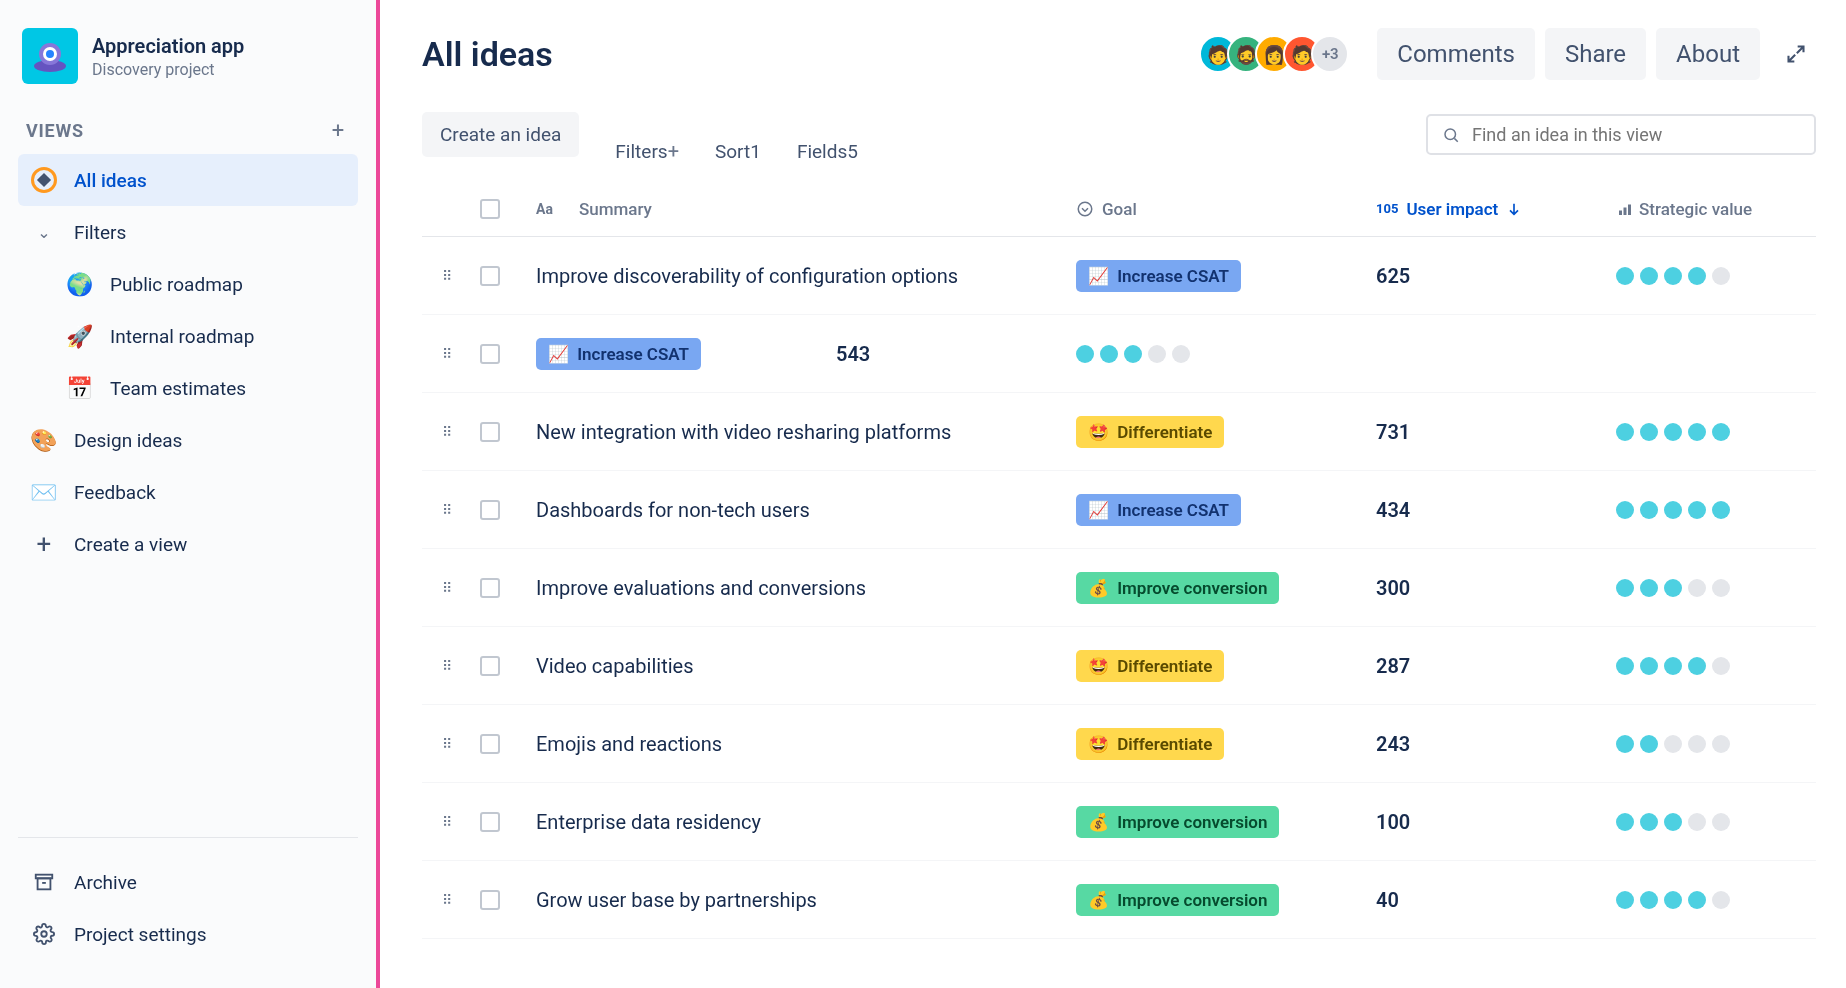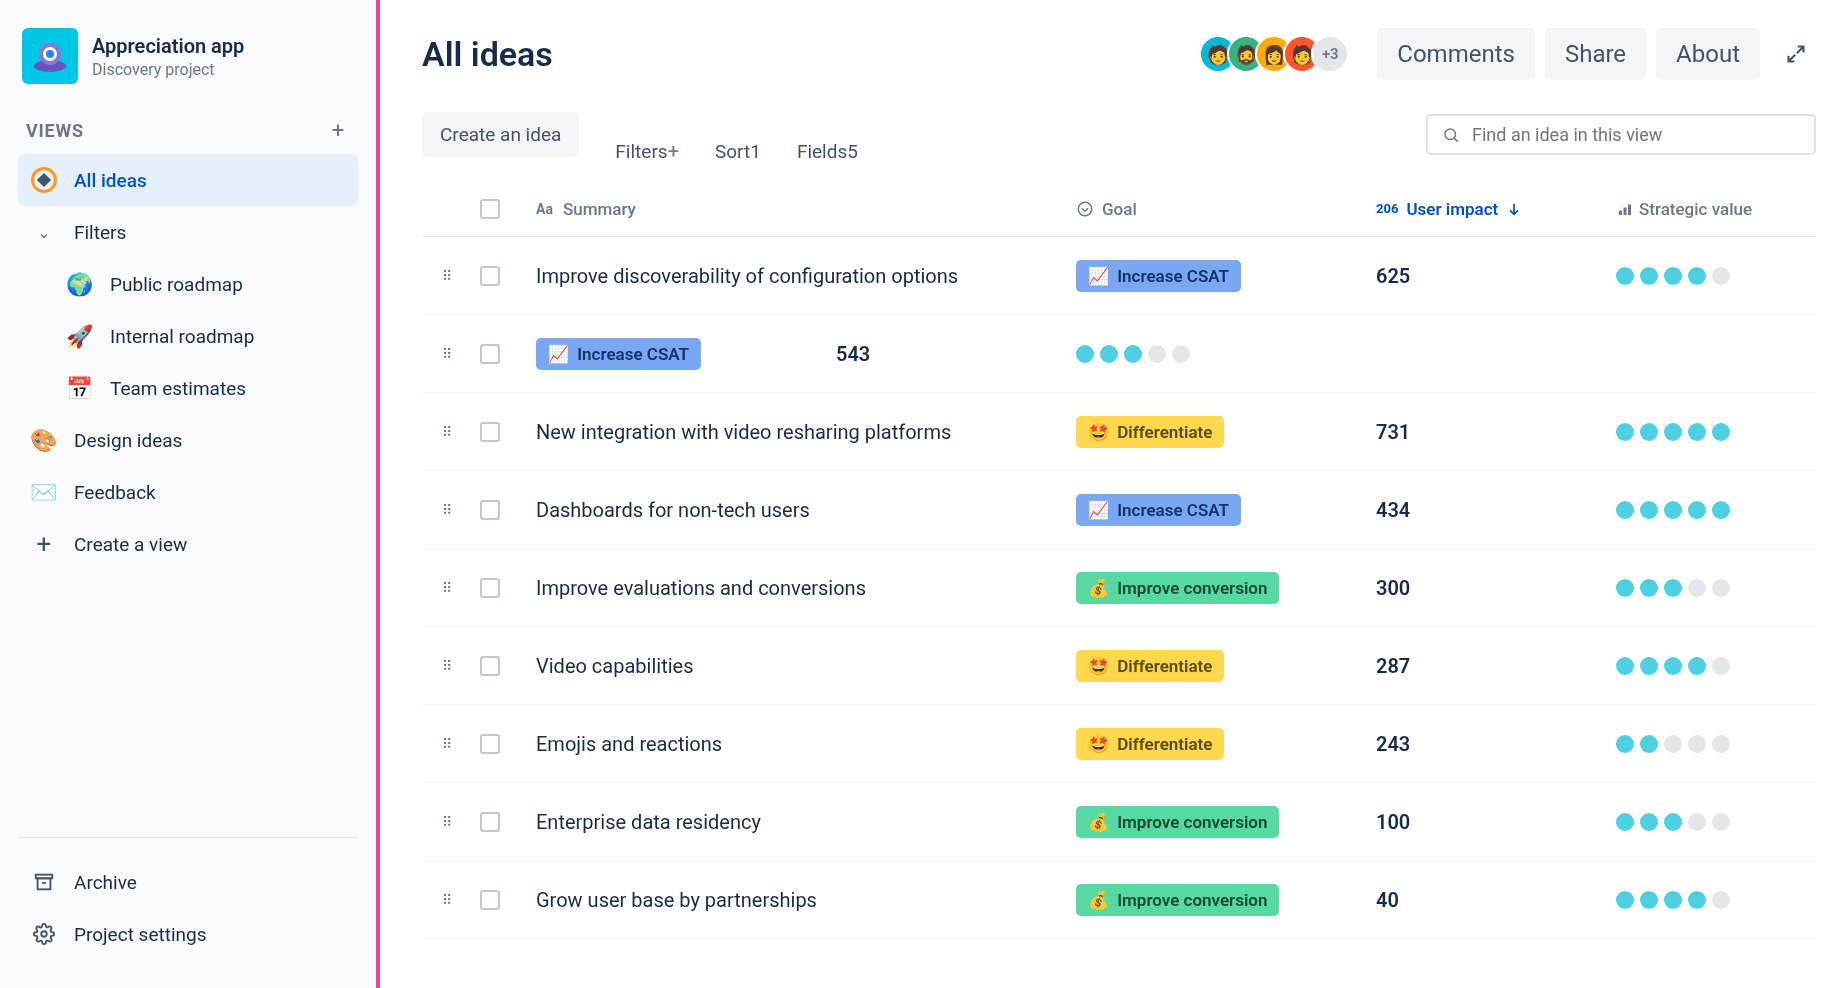--- a/index.html
+++ b/index.html
@@ -33,21 +33,21 @@
 .tool { font-size:19px; color:#42526e; display:flex; align-items:center; gap:0; cursor:pointer;margin-top:33px; }
 .tool .count { color:#42526e; }
 .tool .plus-sm { font-size:20px; color:#6b778c; }
 .search { margin-left:auto; display:flex; align-items:center; gap:12px; border:2px solid #dfe1e6; border-radius:5px; padding:8px 14px; width:390px; }
 .search input { border:none; outline:none; font-size:18px; color:#6b778c; flex:1; background:transparent; }
 .search svg { color:#6b778c; }
 .table-head { display:flex; align-items:center; height:56px; border-bottom:1px solid #e4e6ea; font-size:17px; color:#6b778c; font-weight:500; }
 .col-drag { width:58px; }
 .col-check { width:56px; display:flex; align-items:center; }
 .check { width:20px; height:20px; border:2px solid #c1c7d0; border-radius:3px; }
-.col-summary { flex:1; display:flex; align-items:center; gap:10px; }
+.col-summary { flex:1; display:flex; align-items:center; gap:26px; }
 .col-goal { width:300px; display:flex; align-items:center; gap:8px; }
 .col-impact { width:240px; display:flex; align-items:center; gap:8px; color:#0052cc; font-weight:600; }
 .col-strategic { width:200px; display:flex; align-items:center; gap:5px; }
 .row { display:flex; align-items:center; height:78px; border-bottom:1px solid #f4f5f7; font-size:20px; color:#172b4d; }
 .drag { color:#6b778c; font-size:14px; letter-spacing:2px; padding-left:20px; width:58px; }
 .summary-text { font-size:20px; }
 .goal-tag { display:inline-flex; align-items:center; gap:8px; padding:6px 12px; border-radius:5px; font-size:17px; font-weight:600; }
 .goal-csat { background:#79a7f2; color:#12326f; }
 .goal-diff { background:#ffd84d; color:#5a4a00; }
 .goal-conv { background:#57d9a3; color:#064b2e; }
@@ -197,21 +197,21 @@
       <span>Summary</span>
     </div>
     <div class="col-goal">
       <svg class="head-ico" viewBox="0 0 24 24" fill="none" stroke="#6b778c" stroke-width="2">
           <circle cx="12" cy="12" r="9"></circle>
           <path d="M8 11l4 4 4-4"></path>
         </svg>
       <span>Goal</span>
     </div>
     <div class="col-impact">
-      <span style="font-size:13px;font-weight:700;">206</span>
+      <span style="font-size:13px;font-weight:700;">105</span>
       <span>User impact</span>
       <svg width="16" height="16" viewBox="0 0 24 24" fill="none" stroke="#0052cc" stroke-width="2.5">
           <path d="M12 4v16M6 14l6 6 6-6"></path>
         </svg>
     </div>
     <div class="col-strategic">
       <svg class="head-ico" viewBox="0 0 24 24" fill="#6b778c">
           <rect x="4" y="14" width="4" height="6"></rect>
           <rect x="10" y="10" width="4" height="10"></rect>
           <rect x="16" y="6" width="4" height="14"></rect>

